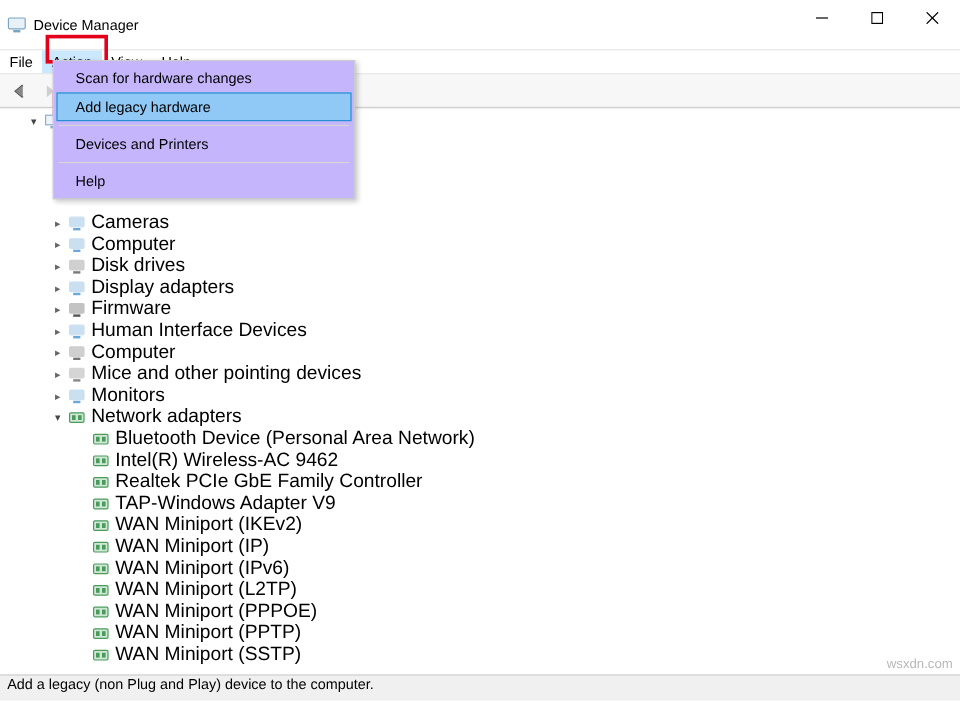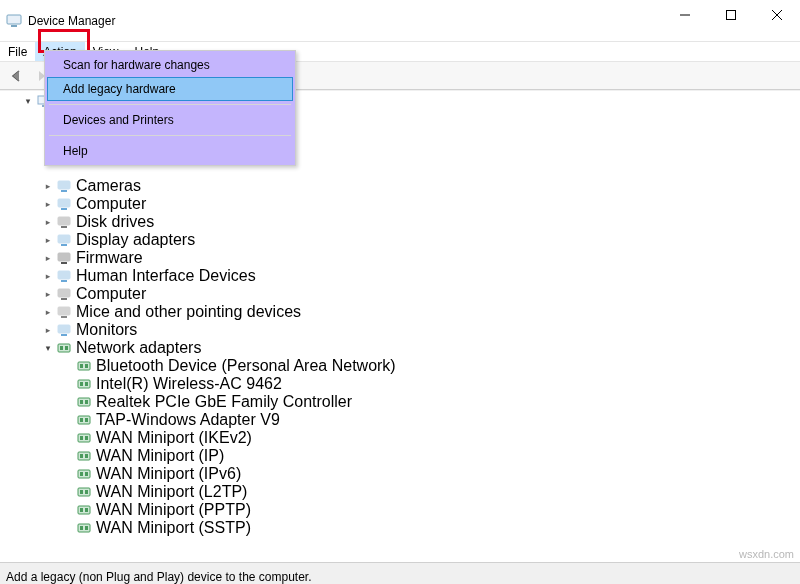--- a/index.html
+++ b/index.html
@@ -129,21 +129,21 @@
     background: #d6d6d6;
     margin: 3px 2px;
   }
   .statusbar {
     position: absolute;
     left: 0; bottom: 0;
     width: 100%;
     height: 22px;
     border-top: 1px solid #d0d0d0;
     background: #f0f0f0;
-    display: flex; align-items: flex-end;
+    display: flex; align-items: flex-start;
     padding-left: 6px;
     font-size: 12px;
   }
   .watermark {
     position: absolute;
     right: 6px; bottom: 24px;
     font-size: 11px;
     color: #b8b8b8;
     z-index: 3;
   }
@@ -445,20 +445,31 @@
       </div>
       <div class="node indent-3">
         <span class="twisty" style="visibility:hidden">▸</span>
         <span class="dev-icon">
           <svg width="16" height="16">
             <rect x="2" y="4" width="12" height="8" rx="1" fill="#cfe8d6" stroke="#4a9a5c"></rect>
             <rect x="4" y="6" width="3" height="4" fill="#4a9a5c"></rect>
             <rect x="9" y="6" width="3" height="4" fill="#4a9a5c"></rect>
           </svg>
         </span>
+        <span class="lbl">WAN Miniport (PPPOE)</span>
+      </div>
+      <div class="node indent-3">
+        <span class="twisty" style="visibility:hidden">▸</span>
+        <span class="dev-icon">
+          <svg width="16" height="16">
+            <rect x="2" y="4" width="12" height="8" rx="1" fill="#cfe8d6" stroke="#4a9a5c"></rect>
+            <rect x="4" y="6" width="3" height="4" fill="#4a9a5c"></rect>
+            <rect x="9" y="6" width="3" height="4" fill="#4a9a5c"></rect>
+          </svg>
+        </span>
         <span class="lbl">WAN Miniport (PPTP)</span>
       </div>
       <div class="node indent-3">
         <span class="twisty" style="visibility:hidden">▸</span>
         <span class="dev-icon">
           <svg width="16" height="16">
             <rect x="2" y="4" width="12" height="8" rx="1" fill="#cfe8d6" stroke="#4a9a5c"></rect>
             <rect x="4" y="6" width="3" height="4" fill="#4a9a5c"></rect>
             <rect x="9" y="6" width="3" height="4" fill="#4a9a5c"></rect>
           </svg>

